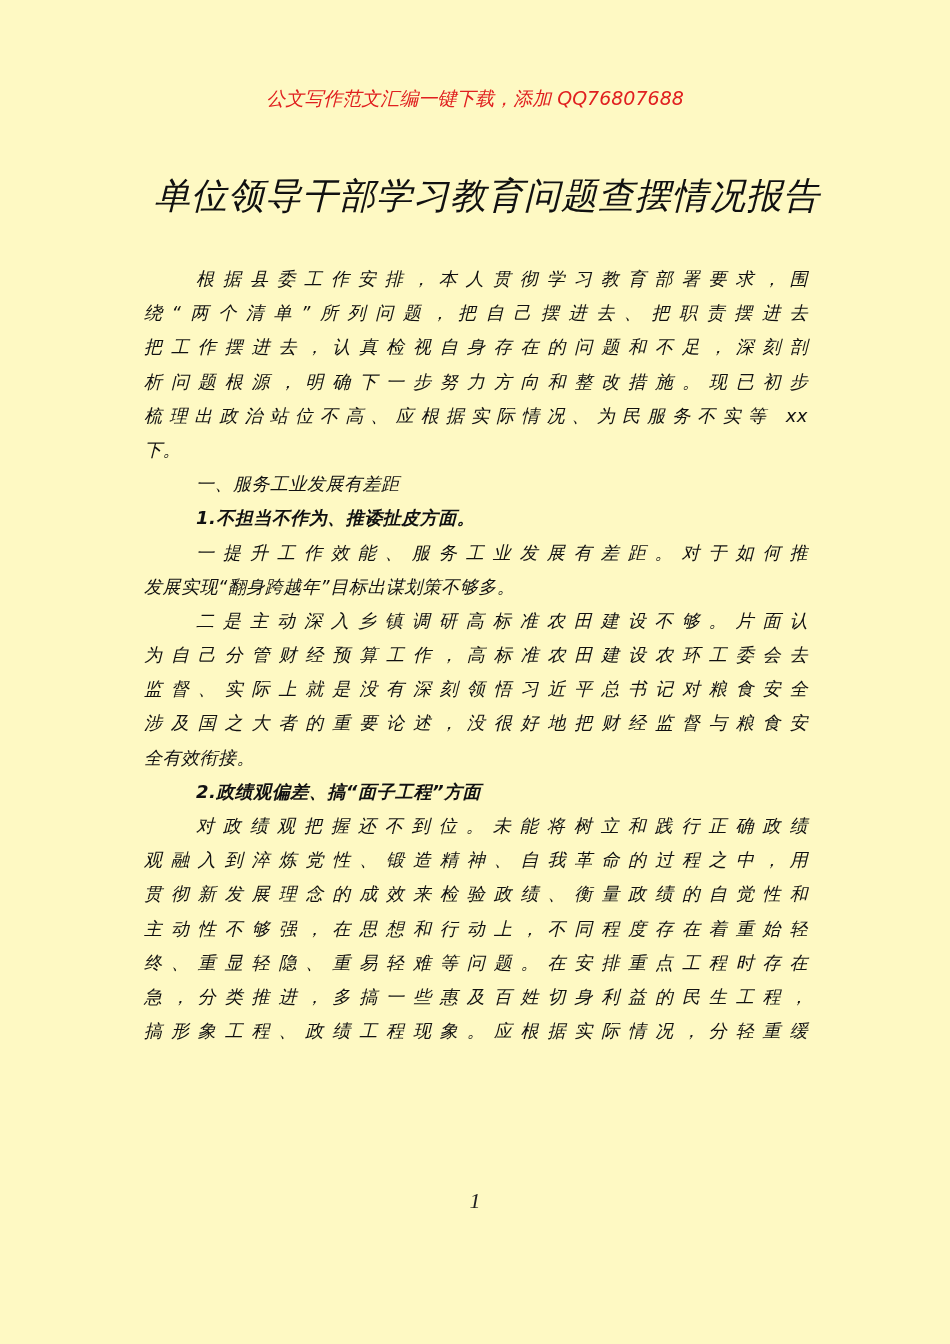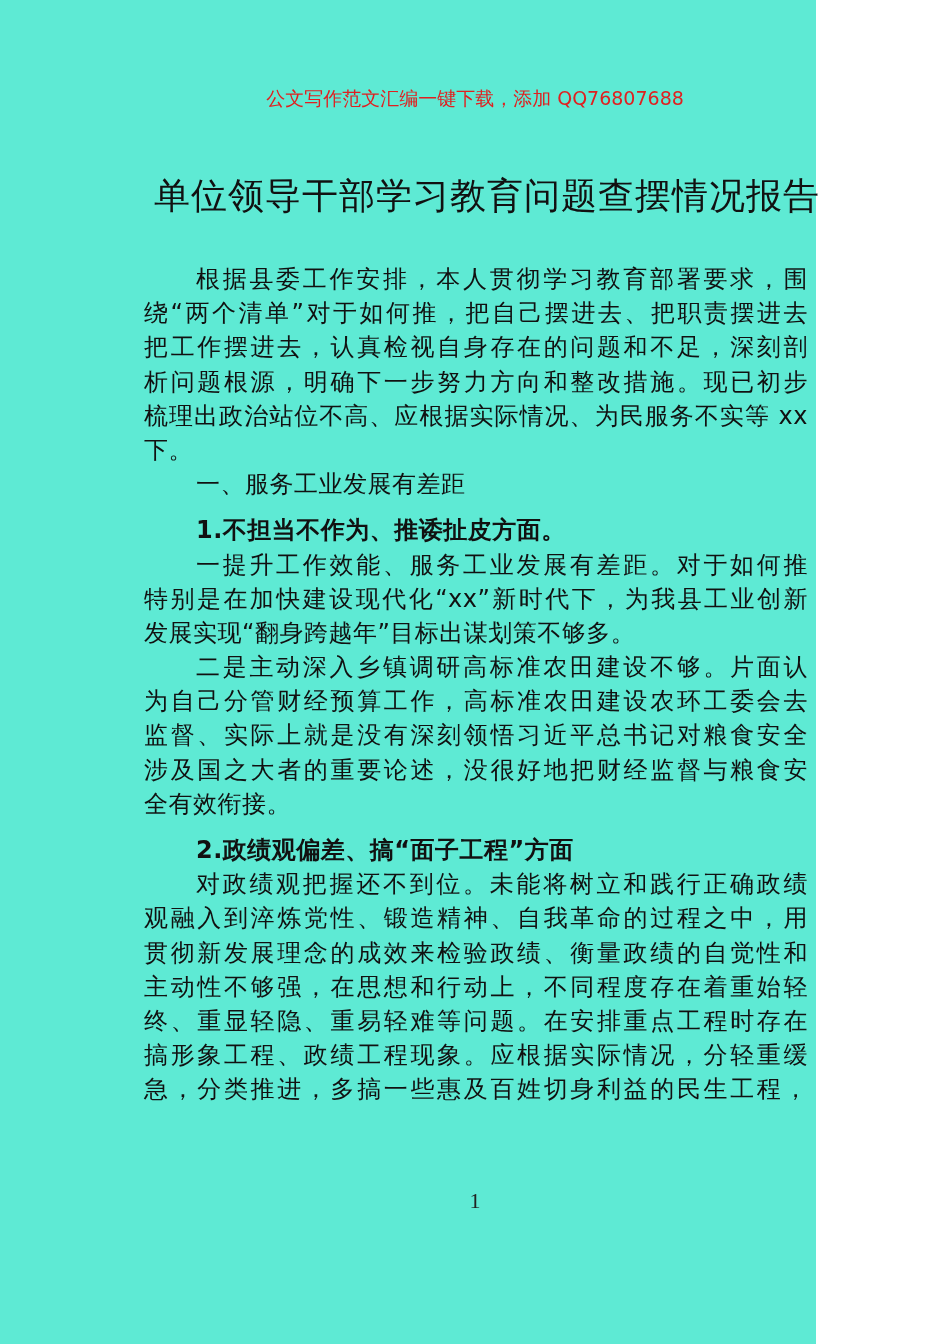--- a/index.html
+++ b/index.html
@@ -1,59 +1,58 @@
 <!DOCTYPE html>
 <html><head>
   <meta charset="utf-8">
   <style>
     html, body { margin: 0; padding: 0; background: #ffffff; }
     body { width: 950px; height: 1344px; position: relative; overflow: hidden;
            font-family: "DejaVu Sans", "Liberation Sans", sans-serif; color: #111; }
-    .page { position: absolute; left: 0; top: 0; width: 816px; height: 1344px; background: #5eead4; }
+    .page { position: absolute; left: 0; top: 0; width: 950px; height: 1344px; background: #fef9c3; font-style: italic; }
     .banner { position: absolute; top: 84px; left: 0; width: 950px; text-align: center;
               color: #e02020; font-size: 19px; letter-spacing: 0px; line-height: 28px; }
     .title { position: absolute; top: 170px; left: 12px; width: 950px; text-align: center;
              font-size: 36px; line-height: 52px; color: #111; font-weight: normal; letter-spacing: 1px; }
     .body { position: absolute; left: 144px; top: 262px; width: 664px; }
-    .line { height: 34.2px; line-height: 34.2px; font-size: 24px; white-space: nowrap;
+    .line { height: 34.2px; line-height: 34.2px; font-size: 18px; white-space: nowrap;
             letter-spacing: 0.5px; text-align: justify; text-align-last: justify; }
     .line.last { text-align-last: left; }
     .indent { padding-left: 52px; }
-    .bold { font-weight: bold; margin-top: 12px; }
+    .bold { font-weight: bold; }
     .pagenum { position: absolute; top: 1188px; left: 0; width: 950px; text-align: center;
                font-family: "Liberation Serif", "DejaVu Serif", serif; font-size: 22px; color: #222; }
   </style>
 </head>
 <body>
 
 <div class="page">
   <div class="banner">公文写作范文汇编一键下载，添加 QQ76807688</div>
   <div class="title">单位领导干部学习教育问题查摆情况报告</div>
 
   <div class="body" id="doc-body">
     <div class="line indent">根据县委工作安排，本人贯彻学习教育部署要求，围</div>
-    <div class="line">绕“两个清单”对于如何推，把自己摆进去、把职责摆进去</div>
+    <div class="line">绕“两个清单”所列问题，把自己摆进去、把职责摆进去</div>
     <div class="line">把工作摆进去，认真检视自身存在的问题和不足，深刻剖</div>
     <div class="line">析问题根源，明确下一步努力方向和整改措施。现已初步</div>
     <div class="line">梳理出政治站位不高、应根据实际情况、为民服务不实等 xx</div>
     <div class="line last">下。</div>
     <div class="line indent last">一、服务工业发展有差距</div>
     <div class="line indent bold last">1.不担当不作为、推诿扯皮方面。</div>
     <div class="line indent">一提升工作效能、服务工业发展有差距。对于如何推</div>
-    <div class="line">特别是在加快建设现代化“xx”新时代下，为我县工业创新</div>
     <div class="line last">发展实现“翻身跨越年”目标出谋划策不够多。</div>
     <div class="line indent">二是主动深入乡镇调研高标准农田建设不够。片面认</div>
     <div class="line">为自己分管财经预算工作，高标准农田建设农环工委会去</div>
     <div class="line">监督、实际上就是没有深刻领悟习近平总书记对粮食安全</div>
     <div class="line">涉及国之大者的重要论述，没很好地把财经监督与粮食安</div>
     <div class="line last">全有效衔接。</div>
     <div class="line indent bold last">2.政绩观偏差、搞“面子工程”方面</div>
     <div class="line indent">对政绩观把握还不到位。未能将树立和践行正确政绩</div>
     <div class="line">观融入到淬炼党性、锻造精神、自我革命的过程之中，用</div>
     <div class="line">贯彻新发展理念的成效来检验政绩、衡量政绩的自觉性和</div>
     <div class="line">主动性不够强，在思想和行动上，不同程度存在着重始轻</div>
     <div class="line">终、重显轻隐、重易轻难等问题。在安排重点工程时存在</div>
+    <div class="line">急，分类推进，多搞一些惠及百姓切身利益的民生工程，</div>
     <div class="line">搞形象工程、政绩工程现象。应根据实际情况，分轻重缓</div>
-    <div class="line">急，分类推进，多搞一些惠及百姓切身利益的民生工程，</div>
   </div>
 
   <div class="pagenum">1</div>
 </div>
 
 </body></html>

